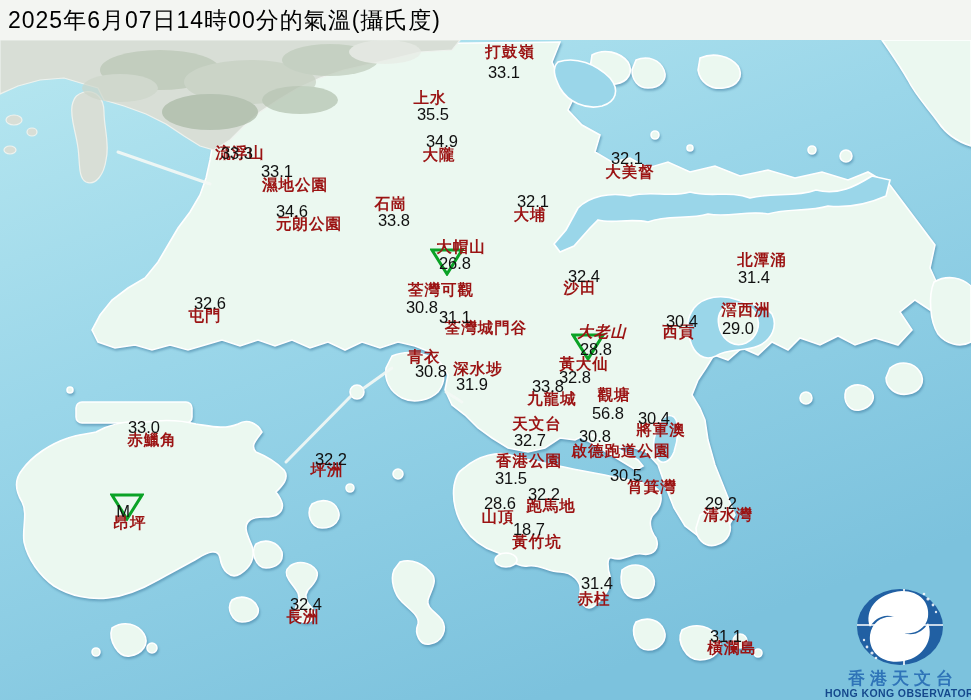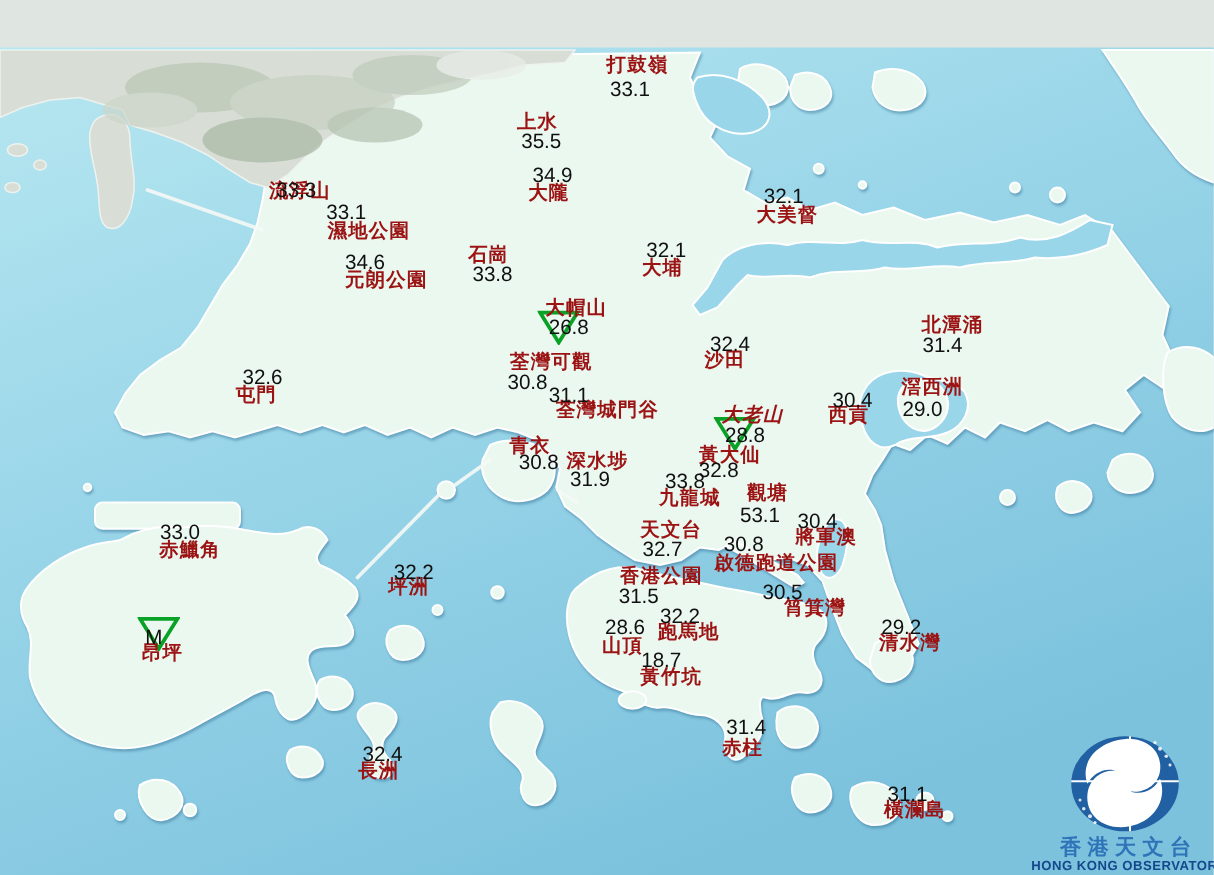--- a/index.html
+++ b/index.html
@@ -26,20 +26,23 @@
   #logo-text-cn{position:absolute;transform:translate(-50%,-50%);white-space:nowrap;
        color:var(--logoCn,#2f74b8);font-weight:700;font-size:17px;letter-spacing:5px;z-index:4;}
   #logo-text-en{position:absolute;transform:translate(-50%,-50%);white-space:nowrap;
        color:var(--logoEn,#15488c);font-weight:700;font-size:10.5px;letter-spacing:.4px;z-index:4;}
 </style>
 </head>
 <body>
 
 <div id="app" style="--title-bg: #f3f5f2; --title-fg: #000000; --land: #ebf8f0; --coast: #ffffff; --seaMid: #9ad6e9; --shenzhen: #d8ded6; --station: #9b1313; --temp: #101010; --wind: #0aa226; --logoCn: #2f74b8; --logoEn: #15488c;">
 
+  <div id="title-bar">
+    <span>2025年6月07日14時00分的氣溫(攝氏度)</span>
+  </div>
 
   <svg id="map-svg" width="971" height="700" viewBox="0 0 971 700">
     <defs>
       <linearGradient id="seaGrad" x1="0" y1="0" x2="0.55" y2="1">
         <stop offset="0" stop-color="#b7e7f0"></stop>
         <stop offset="0.45" stop-color="#9ad6e9"></stop>
         <stop offset="1" stop-color="#7cc2dd"></stop>
       </linearGradient>
     </defs>
 
@@ -188,21 +191,21 @@
       <div class="wind-symbol" style="left: 588px; top: 347px;"><svg width="34" height="28">
           <polygon points="2,2 32,2 17,26" fill="none" stroke="#0aa226" stroke-width="3"></polygon>
         </svg></div>
       <div class="station-name" style="left: 602px; top: 332px; font-style: italic;">大老山</div>
       <div class="station-temp" style="left: 596px; top: 349px;">28.8</div>
       <div class="station-name" style="left: 584px; top: 364px;">黃大仙</div>
       <div class="station-temp" style="left: 575px; top: 377px;">32.8</div>
       <div class="station-name" style="left: 552px; top: 399px;">九龍城</div>
       <div class="station-temp" style="left: 548px; top: 386px;">33.8</div>
       <div class="station-name" style="left: 614px; top: 395px;">觀塘</div>
-      <div class="station-temp" style="left: 608px; top: 413px;">53.1</div>
+      <div class="station-temp" style="left: 608px; top: 413px;">56.8</div>
       <div class="station-name" style="left: 537px; top: 424px;">天文台</div>
       <div class="station-temp" style="left: 530px; top: 440px;">32.7</div>
       <div class="station-name" style="left: 661px; top: 430px;">將軍澳</div>
       <div class="station-temp" style="left: 654px; top: 418px;">30.4</div>
       <div class="station-name" style="left: 621px; top: 451px;">啟德跑道公園</div>
       <div class="station-temp" style="left: 595px; top: 436px;">30.8</div>
       <div class="station-name" style="left: 529px; top: 461px;">香港公園</div>
       <div class="station-temp" style="left: 511px; top: 478px;">31.5</div>
       <div class="station-name" style="left: 652px; top: 487px;">筲箕灣</div>
       <div class="station-temp" style="left: 626px; top: 475px;">30.5</div>

